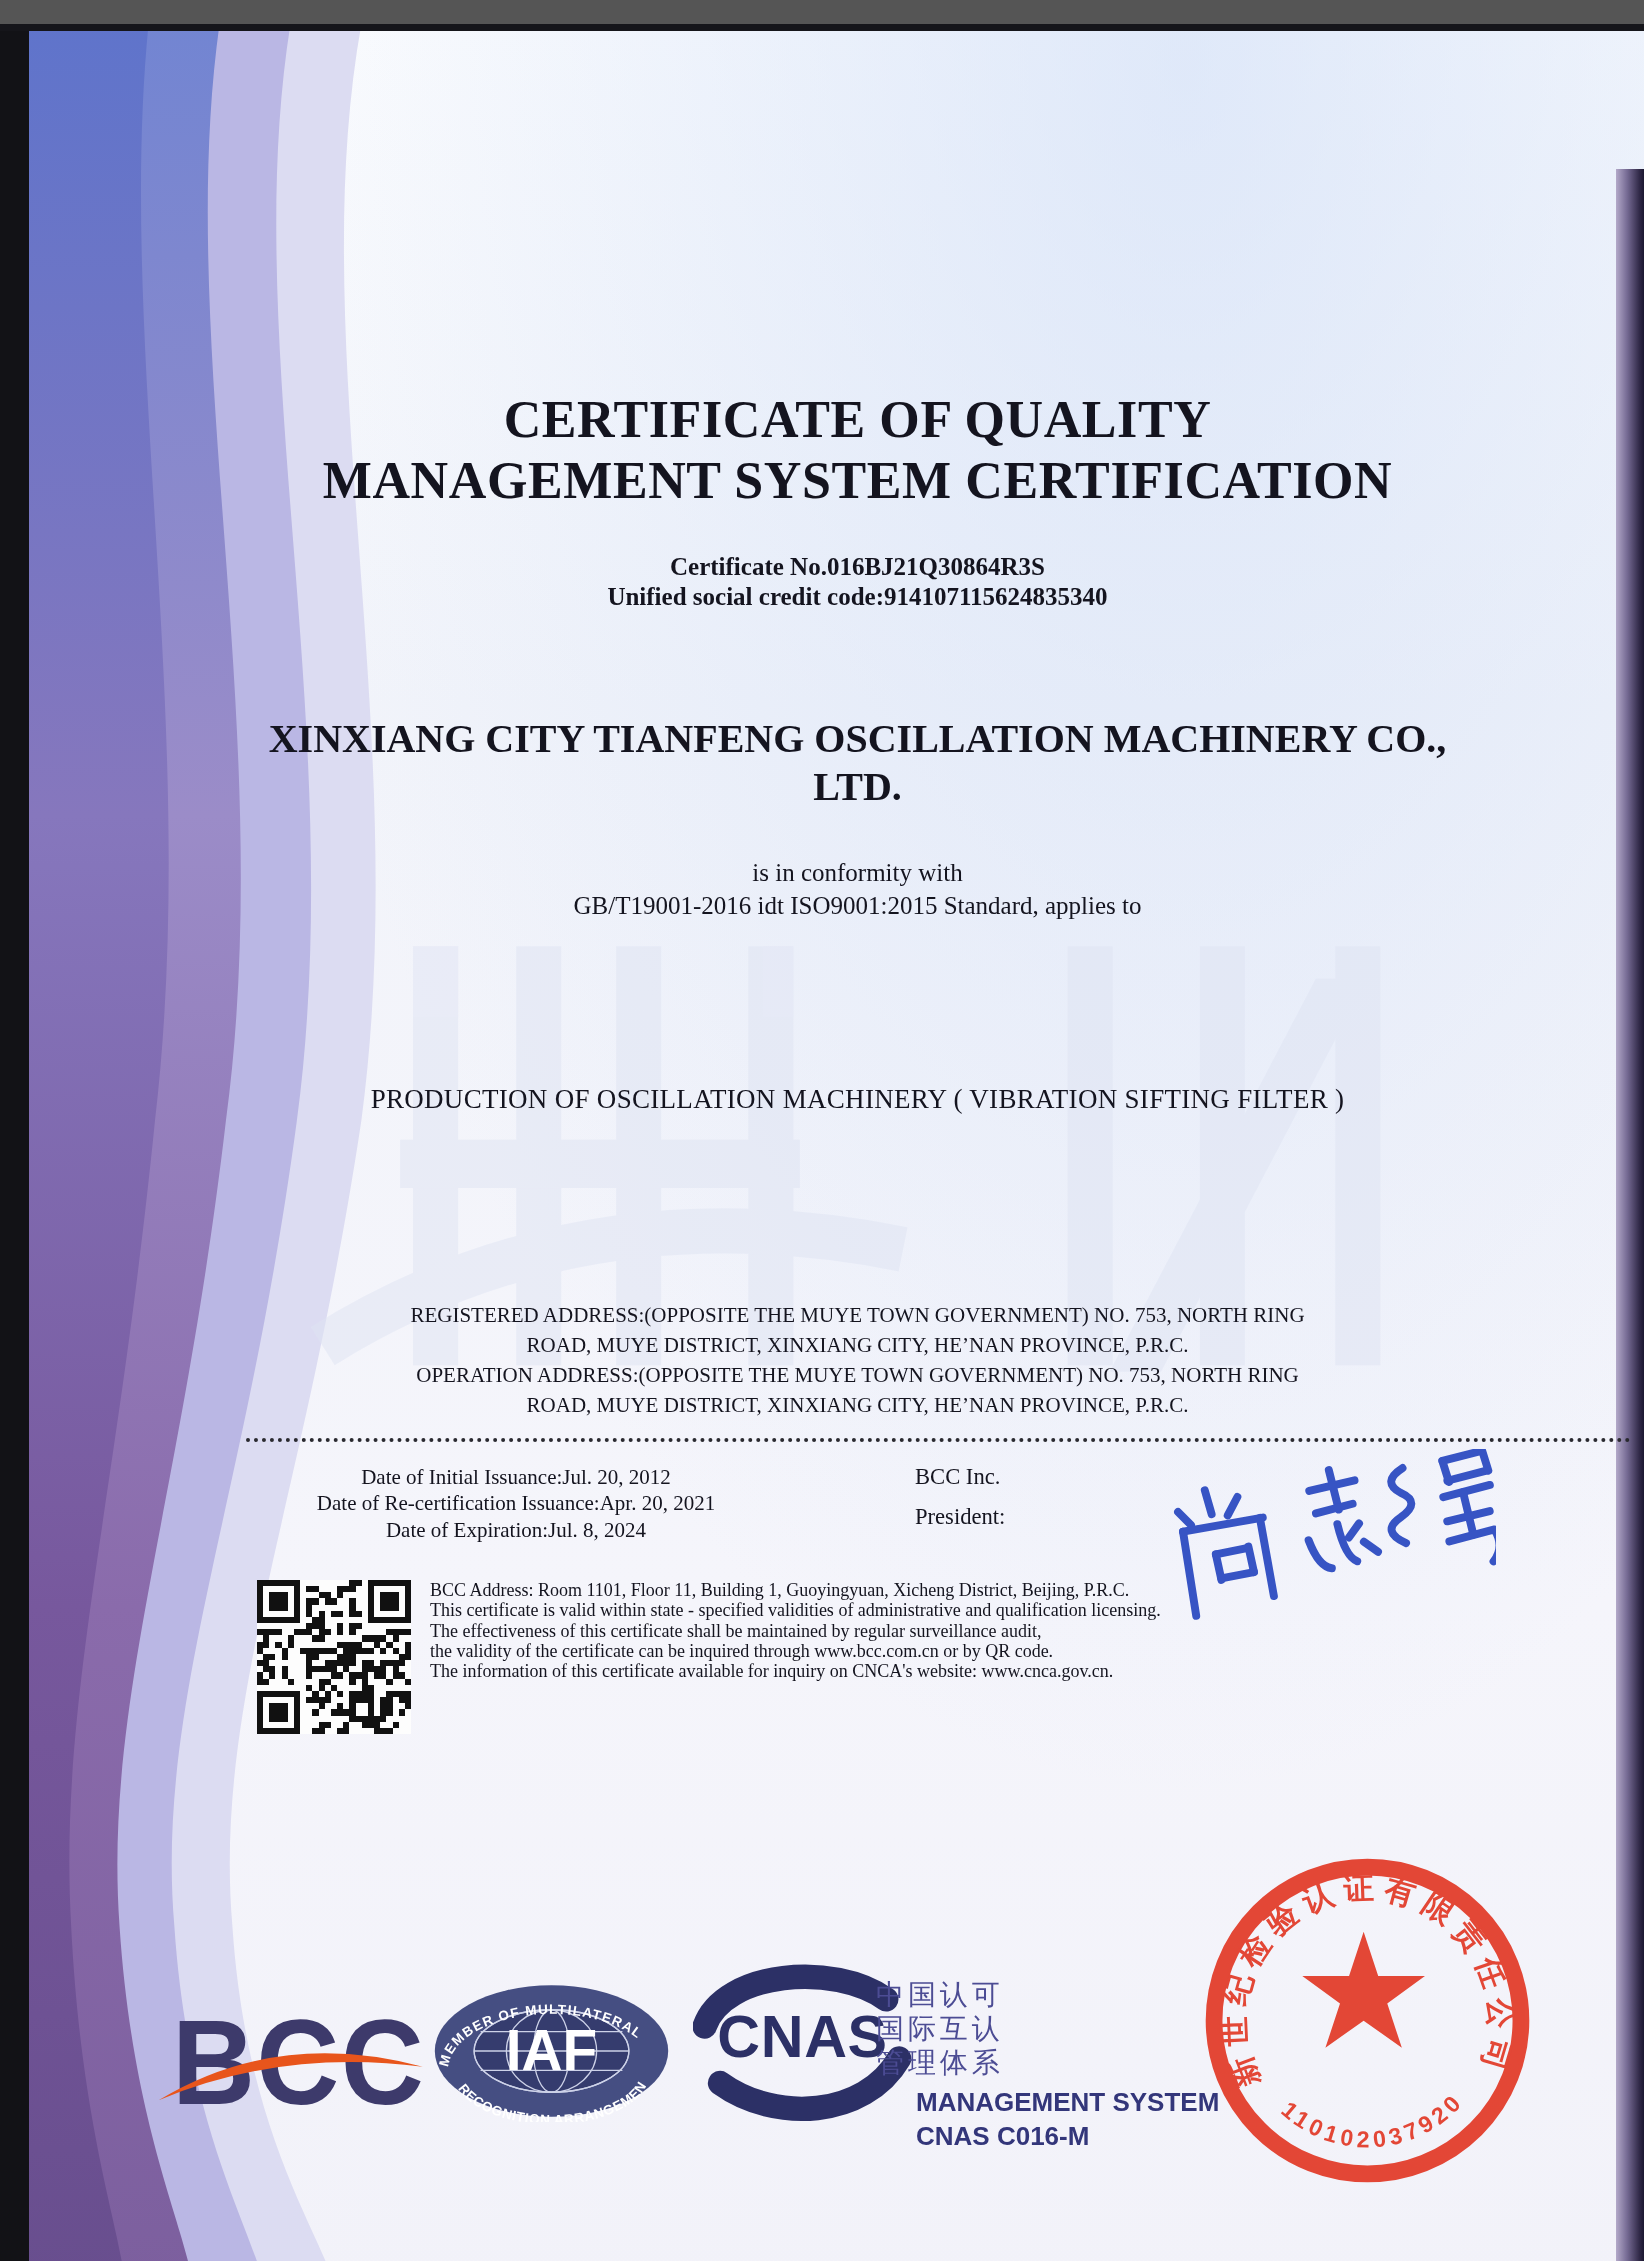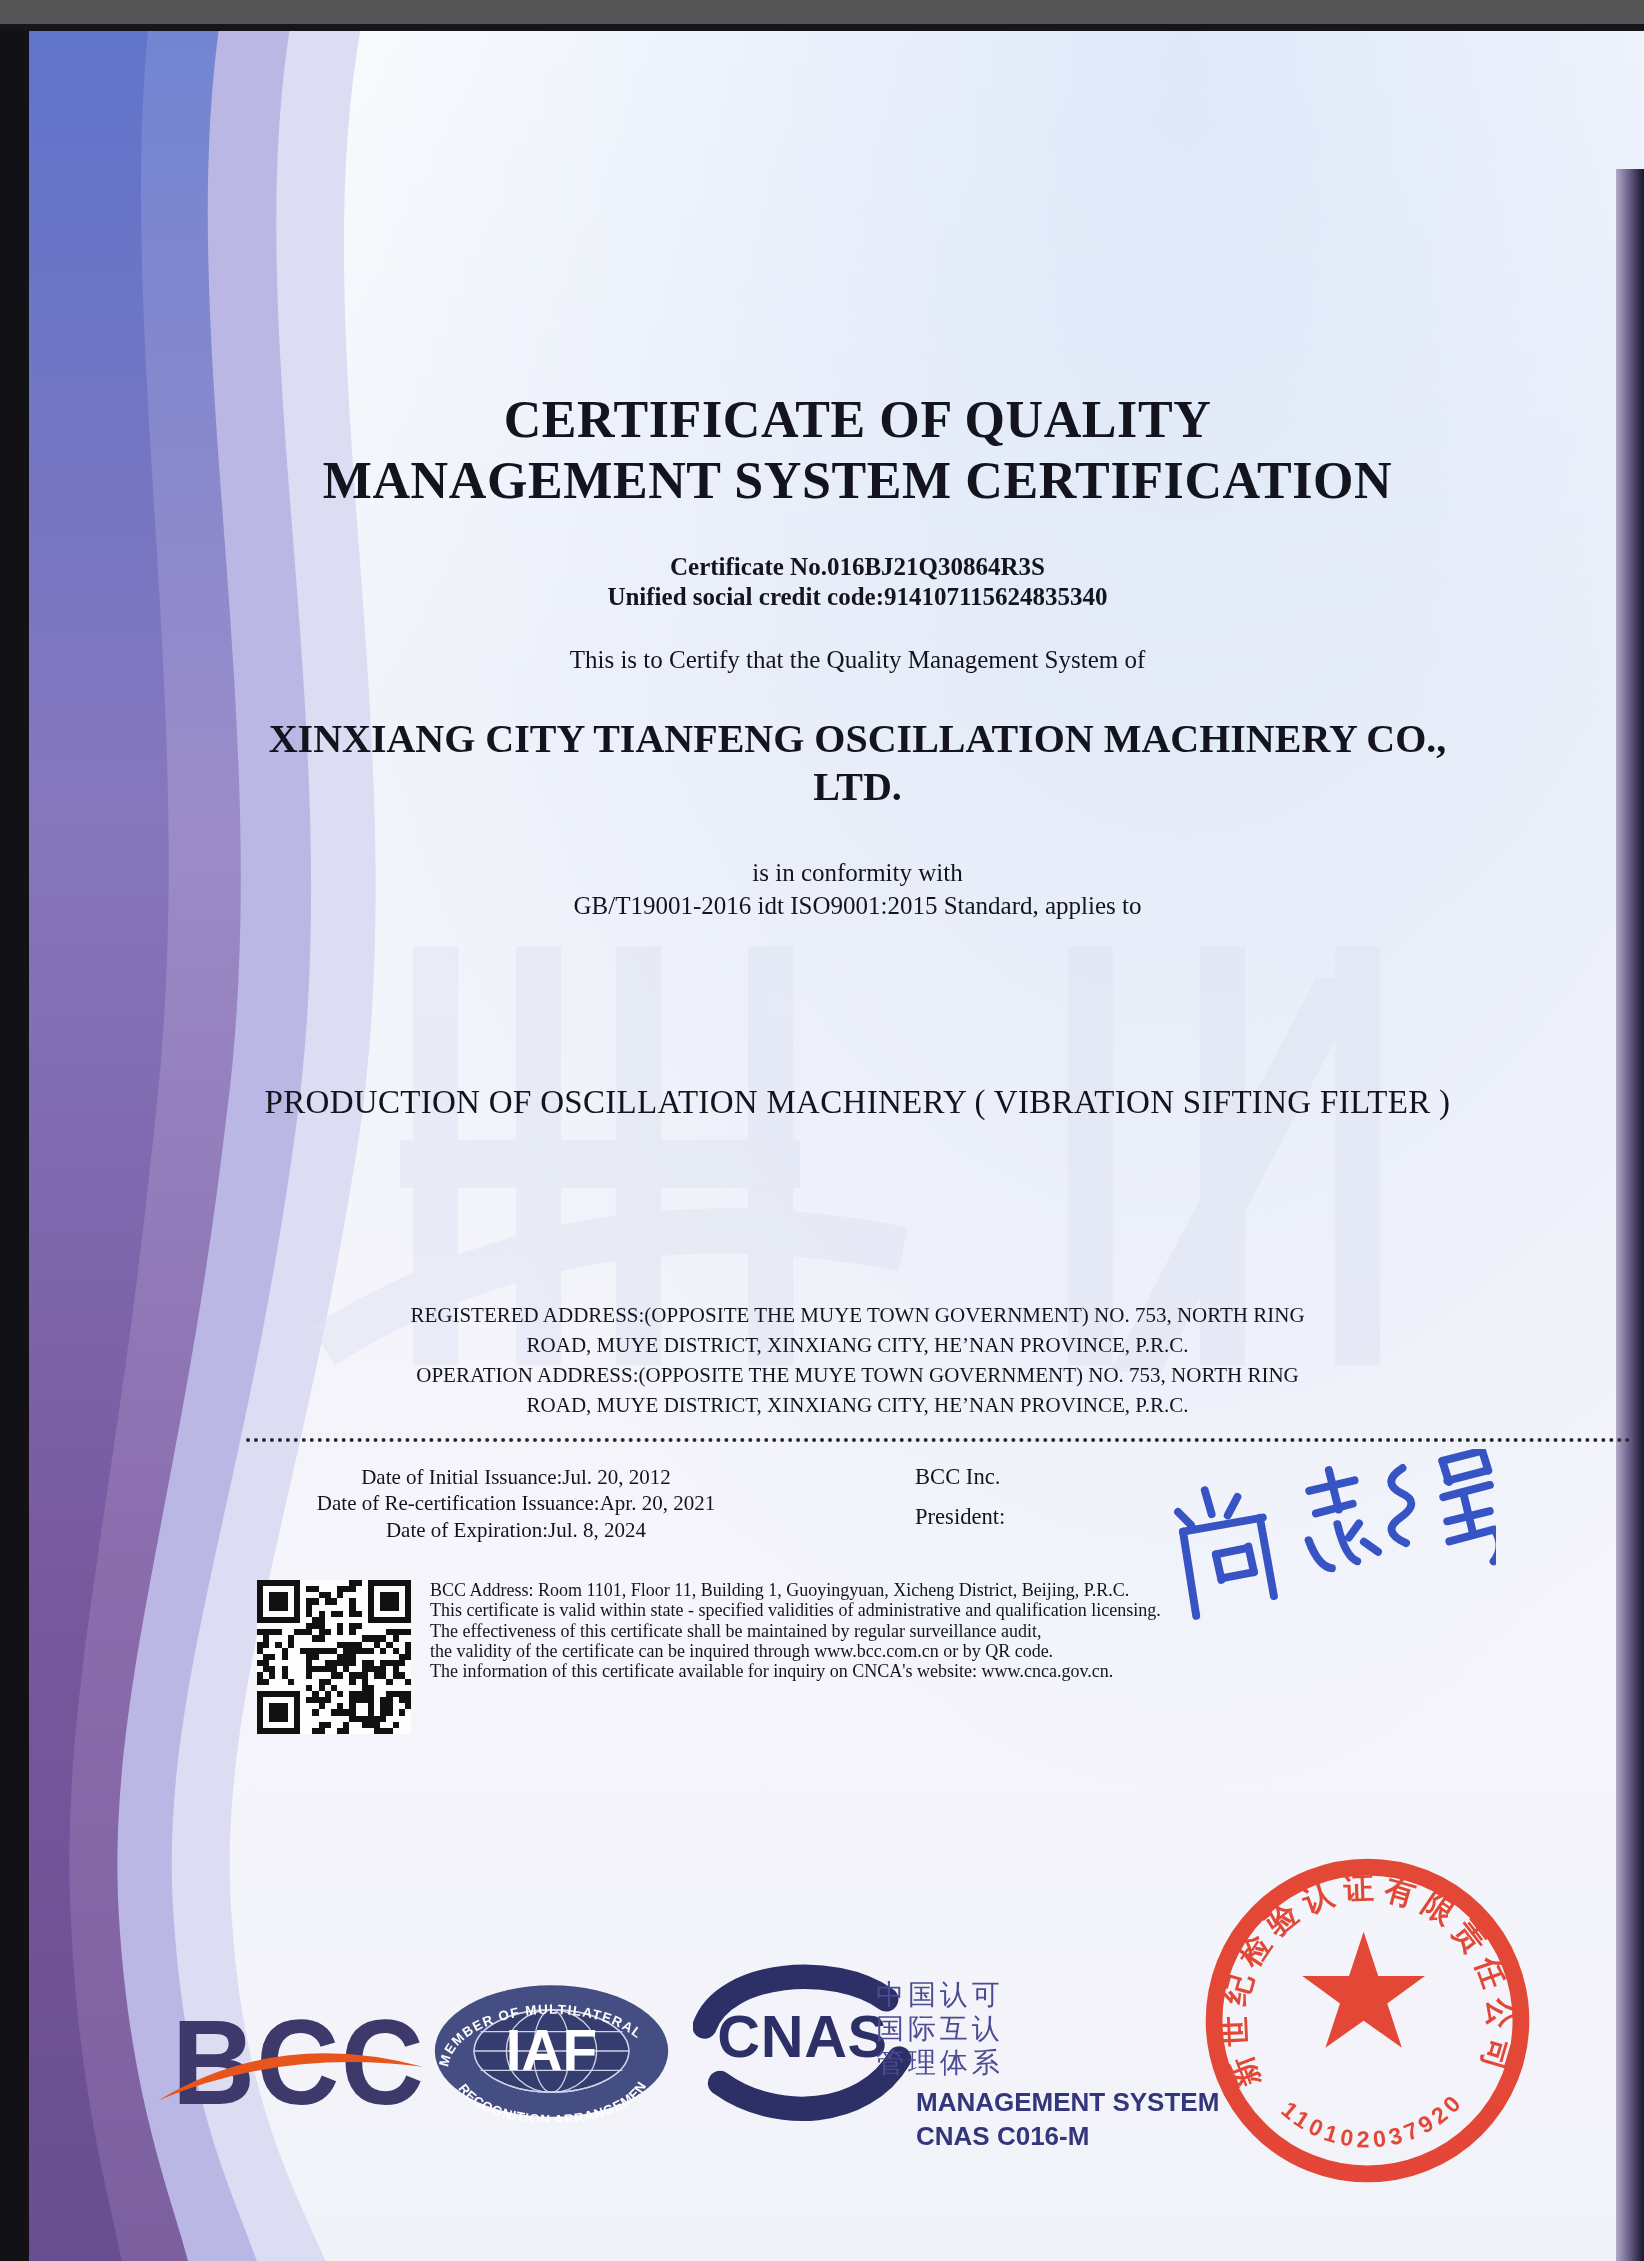--- a/index.html
+++ b/index.html
@@ -9,21 +9,21 @@
           linear-gradient(180deg,#fbfcfe 0%,#f2f4fa 30%,#f5f5fb 70%,#f2f2f9 100%);
         font-family:"Liberation Serif", serif; color:#14141f;margin-top:24px;}
   .abs{position:absolute;}
   .ctr{left:103px;width:1509px;text-align:center;}
   .title{top:365px;font-size:52px;line-height:61px;font-weight:700;letter-spacing:0.6px;}
   .certno{top:528px;font-size:25px;line-height:30px;font-weight:700;}
   .certify{top:622px;font-size:25px;}
   .company{top:691px;font-size:40px;line-height:48px;font-weight:700;}
   .conform{top:835px;font-size:25px;}
   .standard{top:868px;font-size:25px;}
-  .scope{top:1060px;font-size:33px;letter-spacing:0.3px;}
+  .scope{top:1060px;font-size:27px;letter-spacing:0.3px;}
   .addr{top:1276px;font-size:21px;line-height:30px;font-weight:400;}
   .dates{top:1440px;left:258px;width:516px;text-align:center;font-size:21px;line-height:26.4px;}
   .issuer{top:1433px;left:915px;font-size:22.6px;line-height:40px;}
   .fineprint{top:1556px;left:430px;width:1161px;font-size:18px;line-height:20.3px;font-family:"Liberation Serif",serif;}
   .dotrule{top:1414px;left:246px;width:1385px;border-top:4.5px dotted #2a2a30;height:0;}
   .edge-left{left:0;top:0;width:29px;height:2261px;background:#121216;}
   .edge-top{left:0;top:0;width:1645px;height:7px;background:#15151a;}
   .edge-bottom{left:0;top:2252px;width:1645px;height:9px;background:#17171d;}
   .edge-right{left:1616px;top:145px;width:28px;height:2116px;
       background:linear-gradient(90deg,#b3a9c9,#756a93 40%,#2e2745 85%,#1b1730);}
@@ -83,21 +83,20 @@
   <div class="abs ctr title">
     <div>CERTIFICATE OF QUALITY</div>
     <div>MANAGEMENT SYSTEM CERTIFICATION</div>
   </div>
 
   <div class="abs ctr certno">
     <div>Certificate No.016BJ21Q30864R3S</div>
     <div>Unified social credit code:914107115624835340</div>
   </div>
 
-  <div class="abs ctr certify">This is to Certify that the Quality Management System of</div>
 
   <div class="abs ctr company">
     <div>XINXIANG CITY TIANFENG OSCILLATION MACHINERY CO.,</div>
     <div>LTD.</div>
   </div>
 
   <div class="abs ctr conform">is in conformity with</div>
   <div class="abs ctr standard">GB/T19001-2016 idt ISO9001:2015 Standard, applies to</div>
   <div class="abs ctr scope">PRODUCTION OF OSCILLATION MACHINERY ( VIBRATION SIFTING FILTER )</div>
 

